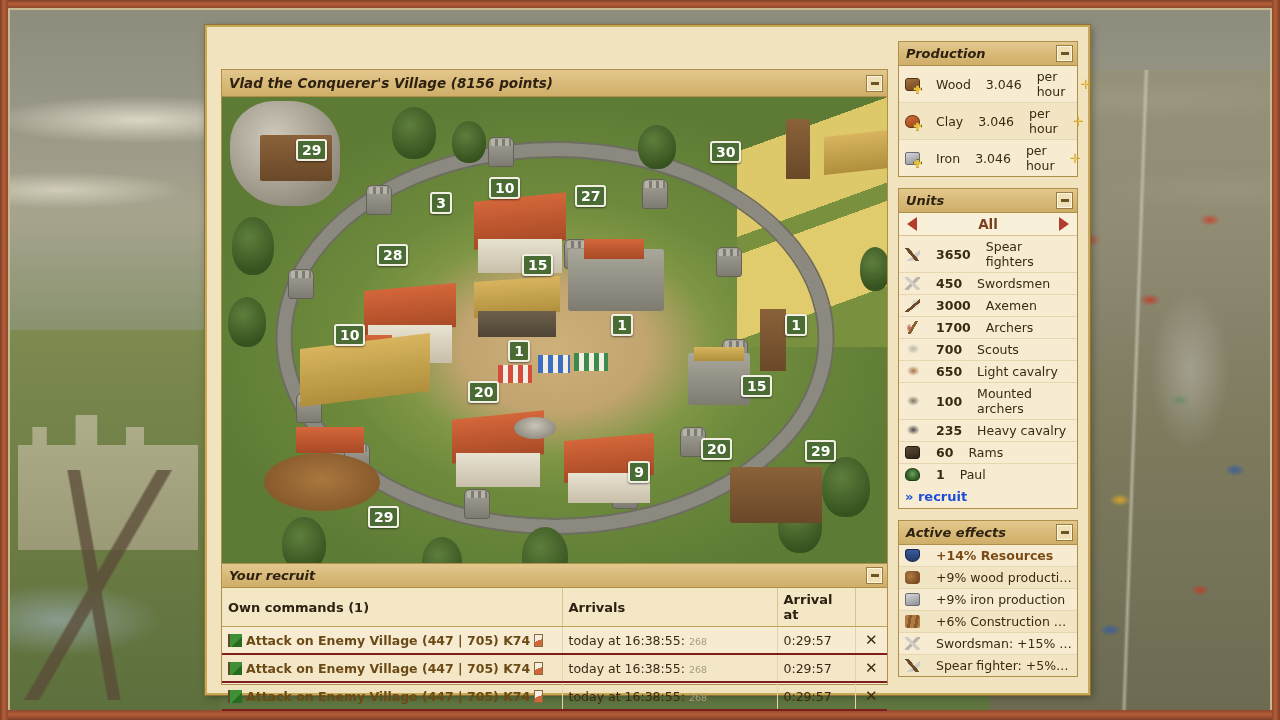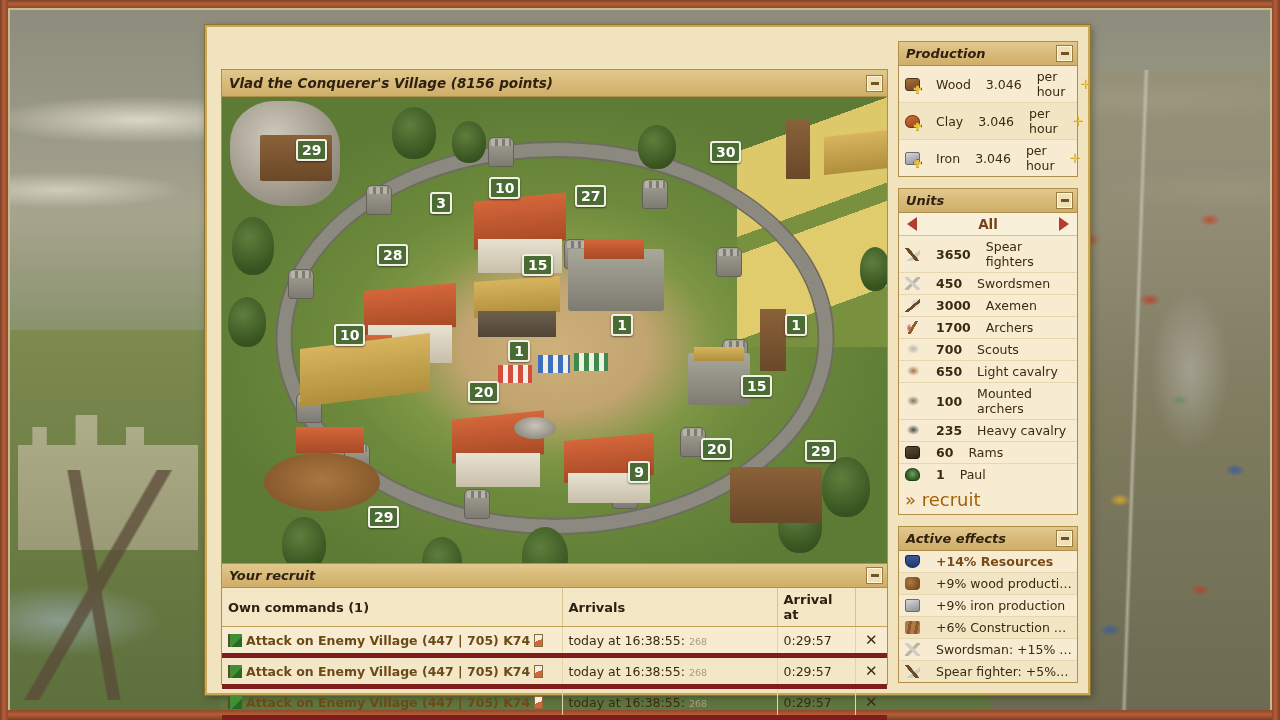--- a/index.html
+++ b/index.html
@@ -172,21 +172,21 @@
 
   
   #troops { position:absolute; left:14px; top:536px; width:667px; height:122px; }
   #troops table { width:100%; border-collapse:collapse; font-size:12.5px; }
   #troops th {
     text-align:left; font-weight:bold; color:#2e2112; font-size:13px;
     padding:4px 6px; background:#f4e7c6; border-bottom:1px solid #c2a256;
     border-right:1px solid #d9c38d;
   }
   #troops td {
-    padding:4px 6px; border-bottom:5px solid #7f1d1d; border-right:1px solid #e3d4ac;
+    padding:4px 6px; border-bottom:2px solid #7f1d1d; border-right:1px solid #e3d4ac;
     color:#3a2a12; vertical-align:middle;
   }
   #troops tr:nth-child(even) td { background:#f3e7c8; }
   .cmd-link { color:#6b4a16; font-weight:bold; text-decoration:none; cursor:pointer; }
   .flag-ic { display:inline-block; width:14px; height:13px; margin-right:4px; vertical-align:-2px;
     background:linear-gradient(135deg,#3f8f35 0 60%,#276b20 60%); border-left:2px solid #5b4a2a; }
   .rep-ic { display:inline-block; width:9px; height:13px; margin-left:4px; vertical-align:-2px;
     background:linear-gradient(160deg,#f3efe2 0 50%,#d4643a 50%); border:1px solid #8a6a3a; }
   .arr-num { color:#a89c82; font-size:9.5px; }
   .xbtn { color:#b81d18; font-weight:bold; font-size:15px; cursor:pointer; text-align:center; }
@@ -207,21 +207,21 @@
   .plus { color:#d8a81b; font-weight:bold; font-size:13px; cursor:pointer; }
   .unit-num { font-weight:bold; }
   .nav-row {
     display:flex; align-items:center; justify-content:space-between; padding:3px 8px;
     border-bottom:1px solid #d8c390; background:#f9f0da;
   }
   .nav-row .lbl { font-weight:bold; color:#7a3f1d; font-size:13.5px; }
   .arrow { width:0;height:0;cursor:pointer; }
   .arrow.l { border-top:7px solid transparent;border-bottom:7px solid transparent;border-right:10px solid #b33c2e; }
   .arrow.r { border-top:7px solid transparent;border-bottom:7px solid transparent;border-left:10px solid #b33c2e; }
-  .recruit { padding:4px 6px; font-weight:normal; color:#a16207; font-size:18px; cursor:pointer; }
+  .recruit { padding:4px 6px; font-weight:bold; color:#1d4ed8; font-size:13px; cursor:pointer; }
   .eff-first { font-weight:bold; color:#7a4a14; }
   .eff-row span.txt { white-space:nowrap; overflow:hidden; text-overflow:ellipsis; }
 
   
   .ic-wood{background:linear-gradient(160deg,#a87240,#6e4520);border-radius:3px;border:1px solid #4e3216;}
   .ic-clay{background:linear-gradient(160deg,#d2703a,#9c4518);border-radius:50% 50% 40% 40%;border:1px solid #6e3110;}
   .ic-iron{background:linear-gradient(160deg,#d8d8da,#8d8f94);border-radius:2px;border:1px solid #6a6c70;}
   .ic-badge{position:absolute;right:-1px;bottom:-2px;width:9px;height:9px;background:#e8c040;border:1px solid #8a6a10;
     clip-path:polygon(35% 0,65% 0,65% 35%,100% 35%,100% 65%,65% 65%,65% 100%,35% 100%,35% 65%,0 65%,0 35%,35% 35%);}
   .ic-spear{background:linear-gradient(50deg,transparent 40%,#6b4a28 41% 56%,transparent 57%),

